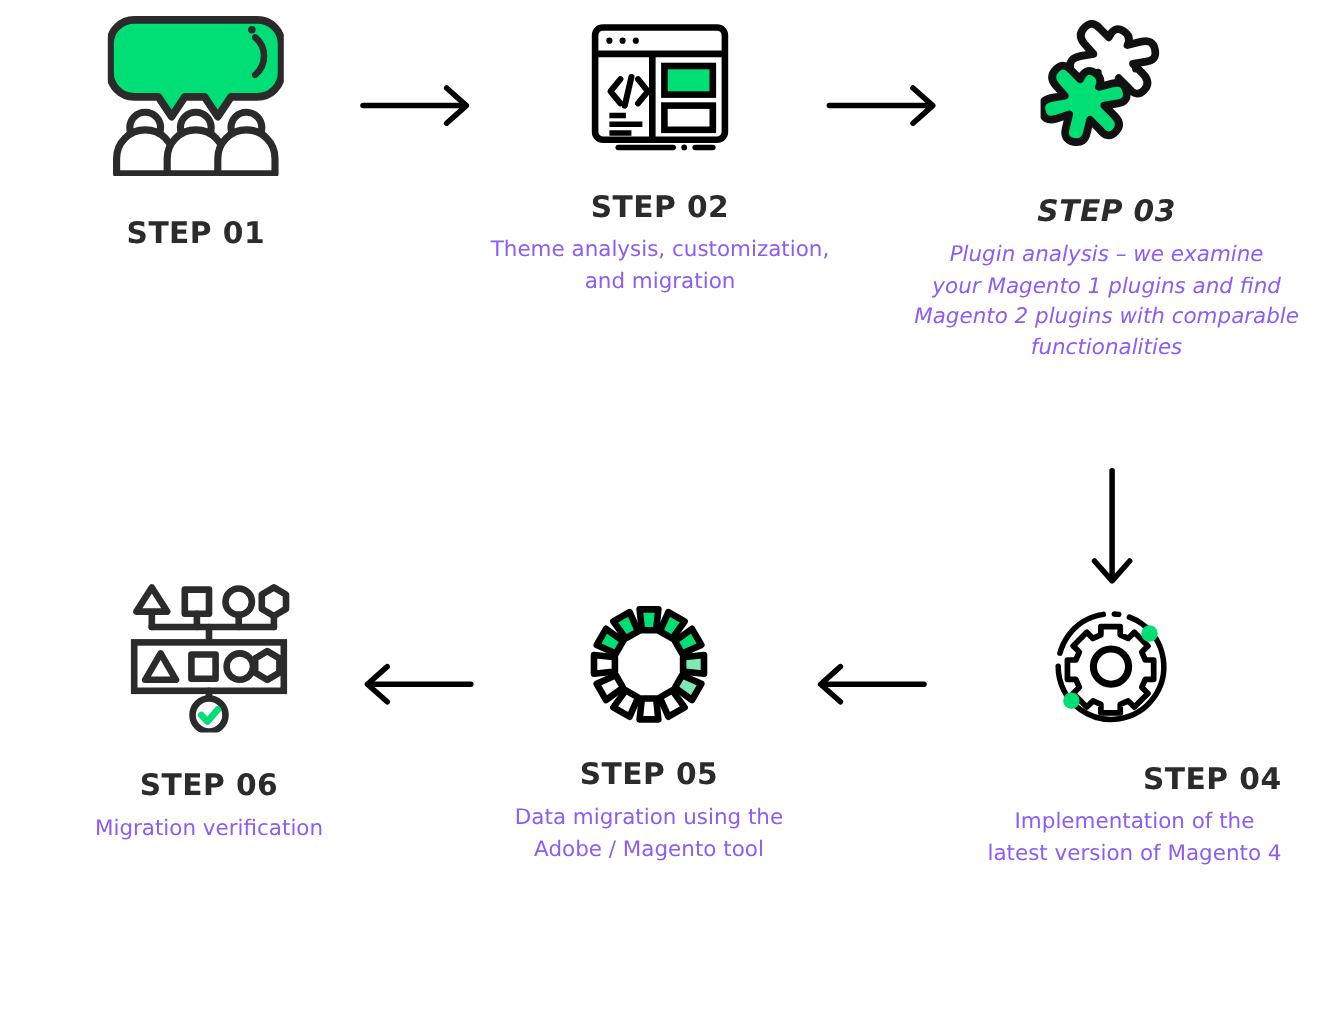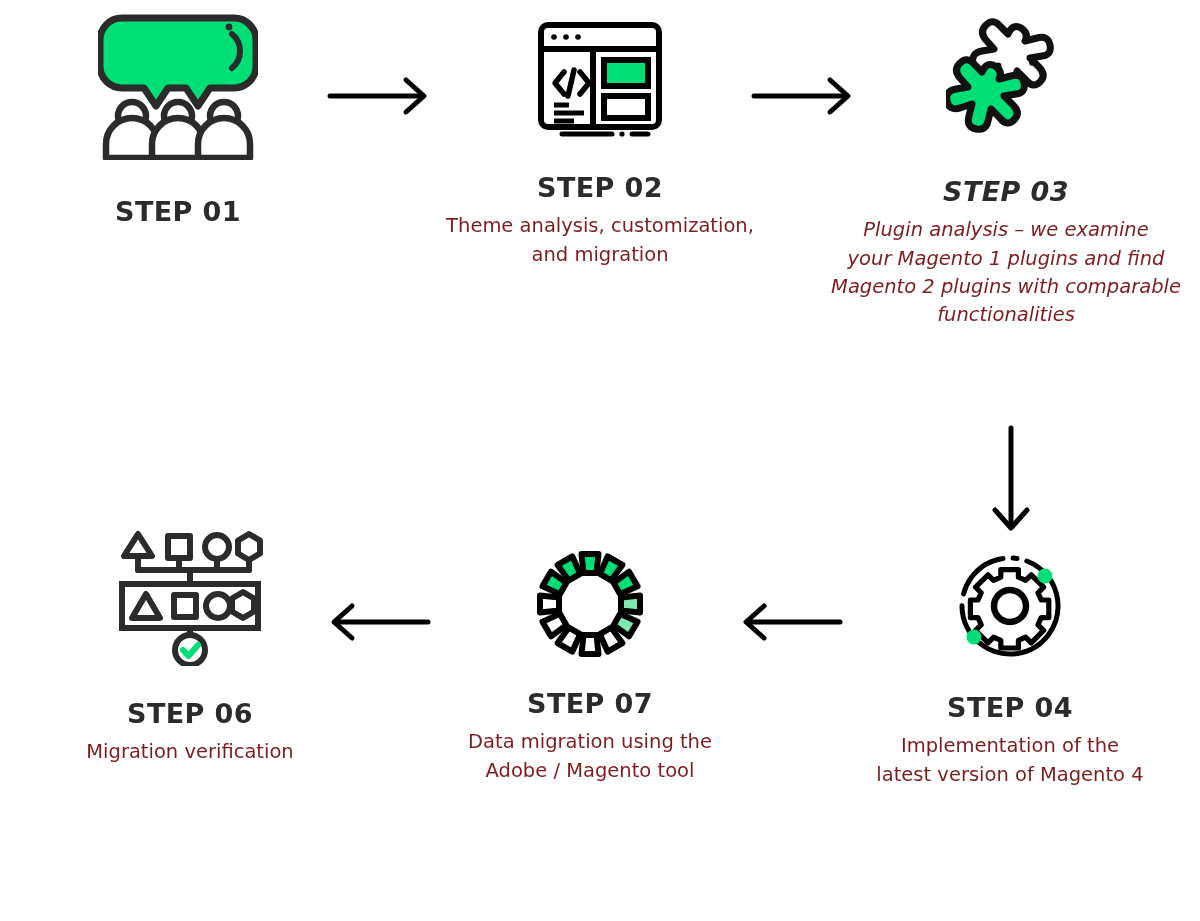--- a/index.html
+++ b/index.html
@@ -41,29 +41,29 @@
     letter-spacing: 0.4px;
     color: #2b2b2b;
     line-height: 1.05;
     white-space: nowrap;
   }
   .step-desc {
     font-family: "DejaVu Sans", "Liberation Sans", sans-serif;
     font-weight: 400;
     font-size: 19.5px;
     line-height: 1.45;
-    color: #7f1d1d;
+    color: #8b5cf6;
     white-space: pre-line;
   }
 
   
   #step-1 { left: 18px;  top: 10px;  width: 320px; }
   #step-2 { left: 430px; top: 20px;  width: 340px; }
   #step-3 { left: 820px; top: 16px;  width: 372px; font-style: italic; }
-  #step-4 { left: 855px; top: 548px; width: 310px; }
+  #step-4 { left: 855px; top: 548px; width: 310px; align-items: flex-end; }
   #step-5 { left: 440px; top: 548px; width: 300px; }
   #step-6 { left: 30px;  top: 528px; width: 320px; align-items: center; }
 
   #step-1 .step-title { margin-top: 34px; }
   #step-2 .step-title { margin-top: 30px; }
   #step-3 .step-title { margin-top: 34px; }
   #step-4 .step-title,
   #step-5 .step-title { margin-top: 26px; }
   #step-6 .step-title { margin-top: 30px; }
 
@@ -186,21 +186,21 @@
           <path d="M-8.5 -50 L8.5 -50 L6.5 -31 L-6.5 -31 Z" fill="#ffffff" transform="translate(56 56) rotate(150)"></path>
           <path d="M-8.5 -50 L8.5 -50 L6.5 -31 L-6.5 -31 Z" fill="#ffffff" transform="translate(56 56) rotate(180)"></path>
           <path d="M-8.5 -50 L8.5 -50 L6.5 -31 L-6.5 -31 Z" fill="#ffffff" transform="translate(56 56) rotate(210)"></path>
           <path d="M-8.5 -50 L8.5 -50 L6.5 -31 L-6.5 -31 Z" fill="#ffffff" transform="translate(56 56) rotate(240)"></path>
           <path d="M-8.5 -50 L8.5 -50 L6.5 -31 L-6.5 -31 Z" fill="#ffffff" transform="translate(56 56) rotate(270)"></path>
           <path d="M-8.5 -50 L8.5 -50 L6.5 -31 L-6.5 -31 Z" fill="#00de76" transform="translate(56 56) rotate(300)"></path>
           <path d="M-8.5 -50 L8.5 -50 L6.5 -31 L-6.5 -31 Z" fill="#00de76" transform="translate(56 56) rotate(330)"></path>
         </g>
       </svg>
     </div>
-    <div class="step-title">STEP 07</div>
+    <div class="step-title">STEP 05</div>
     <div class="step-desc">Data migration using the
 Adobe / Magento tool</div>
   </div>
 
   <div class="step" id="step-6">
     <div class="step-icon">
       <svg width="148" height="138" viewBox="0 0 148 138" xmlns="http://www.w3.org/2000/svg">
         <g fill="#ffffff" stroke="#2b2b2b" stroke-width="6" stroke-linejoin="round">
 
           <path d="M22 6 L36 28 H8 Z"></path>

